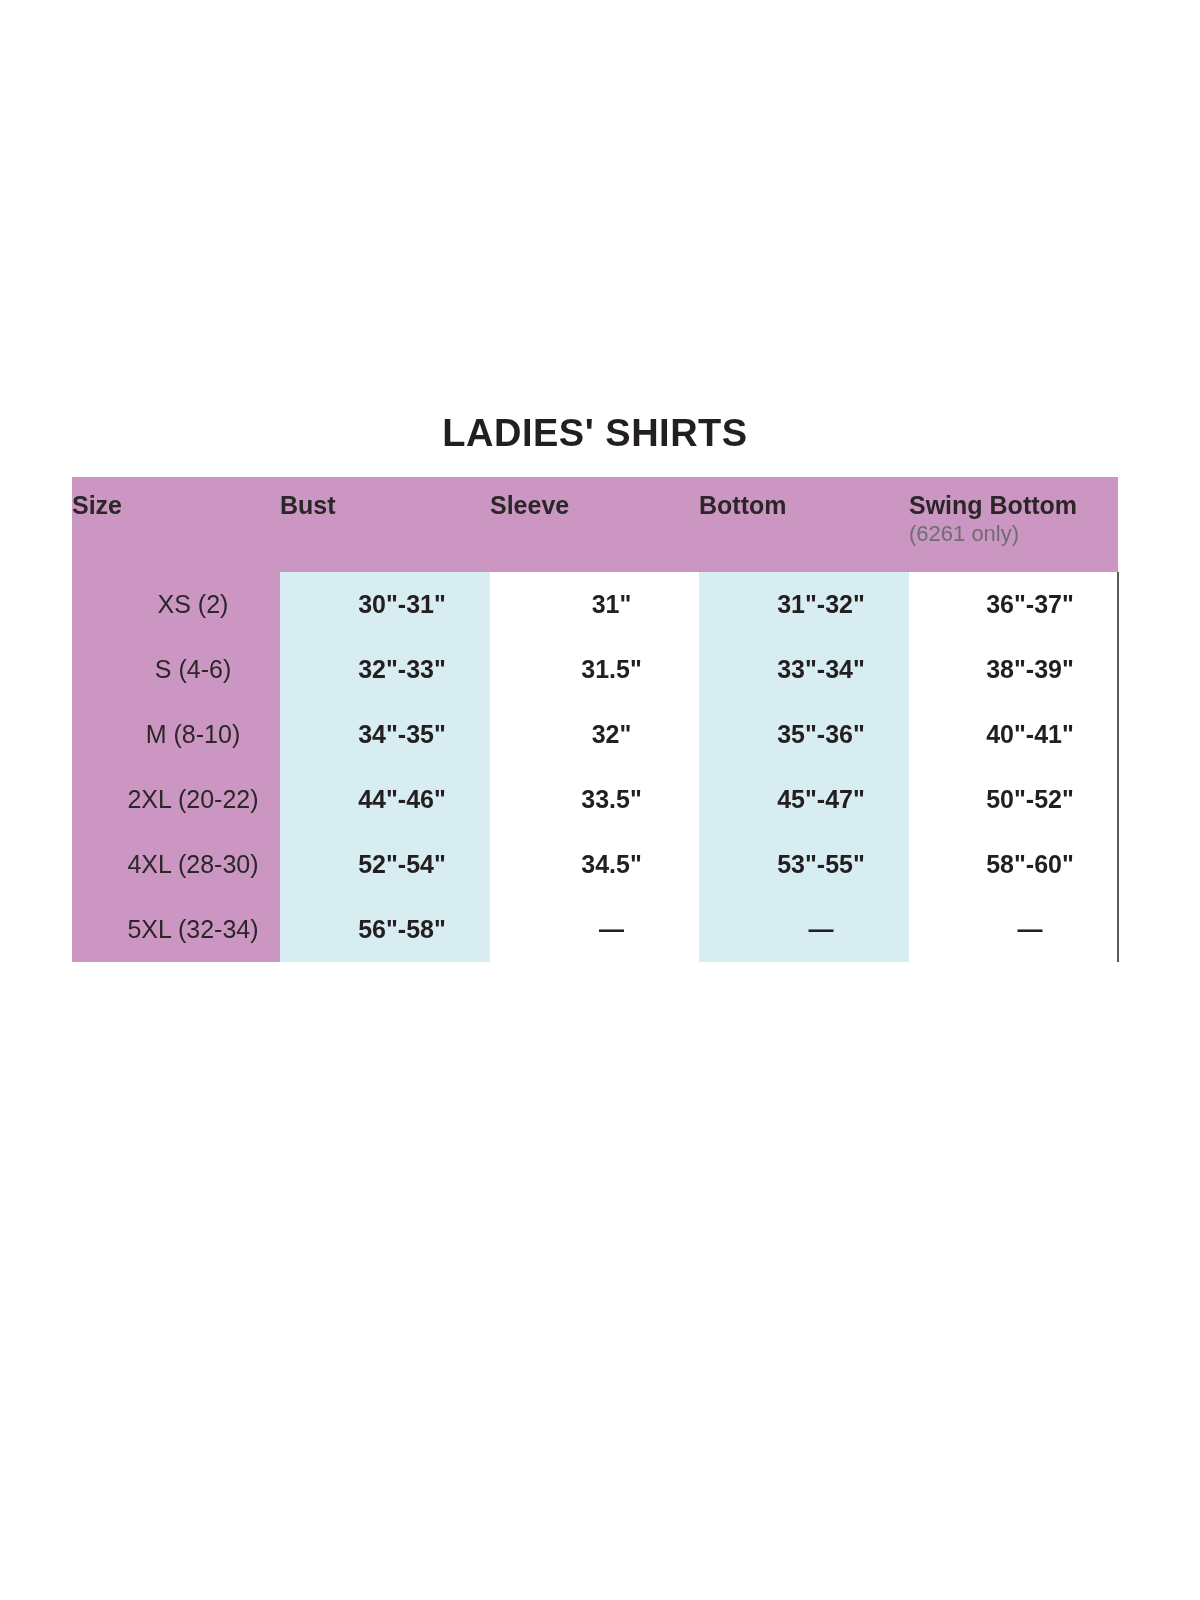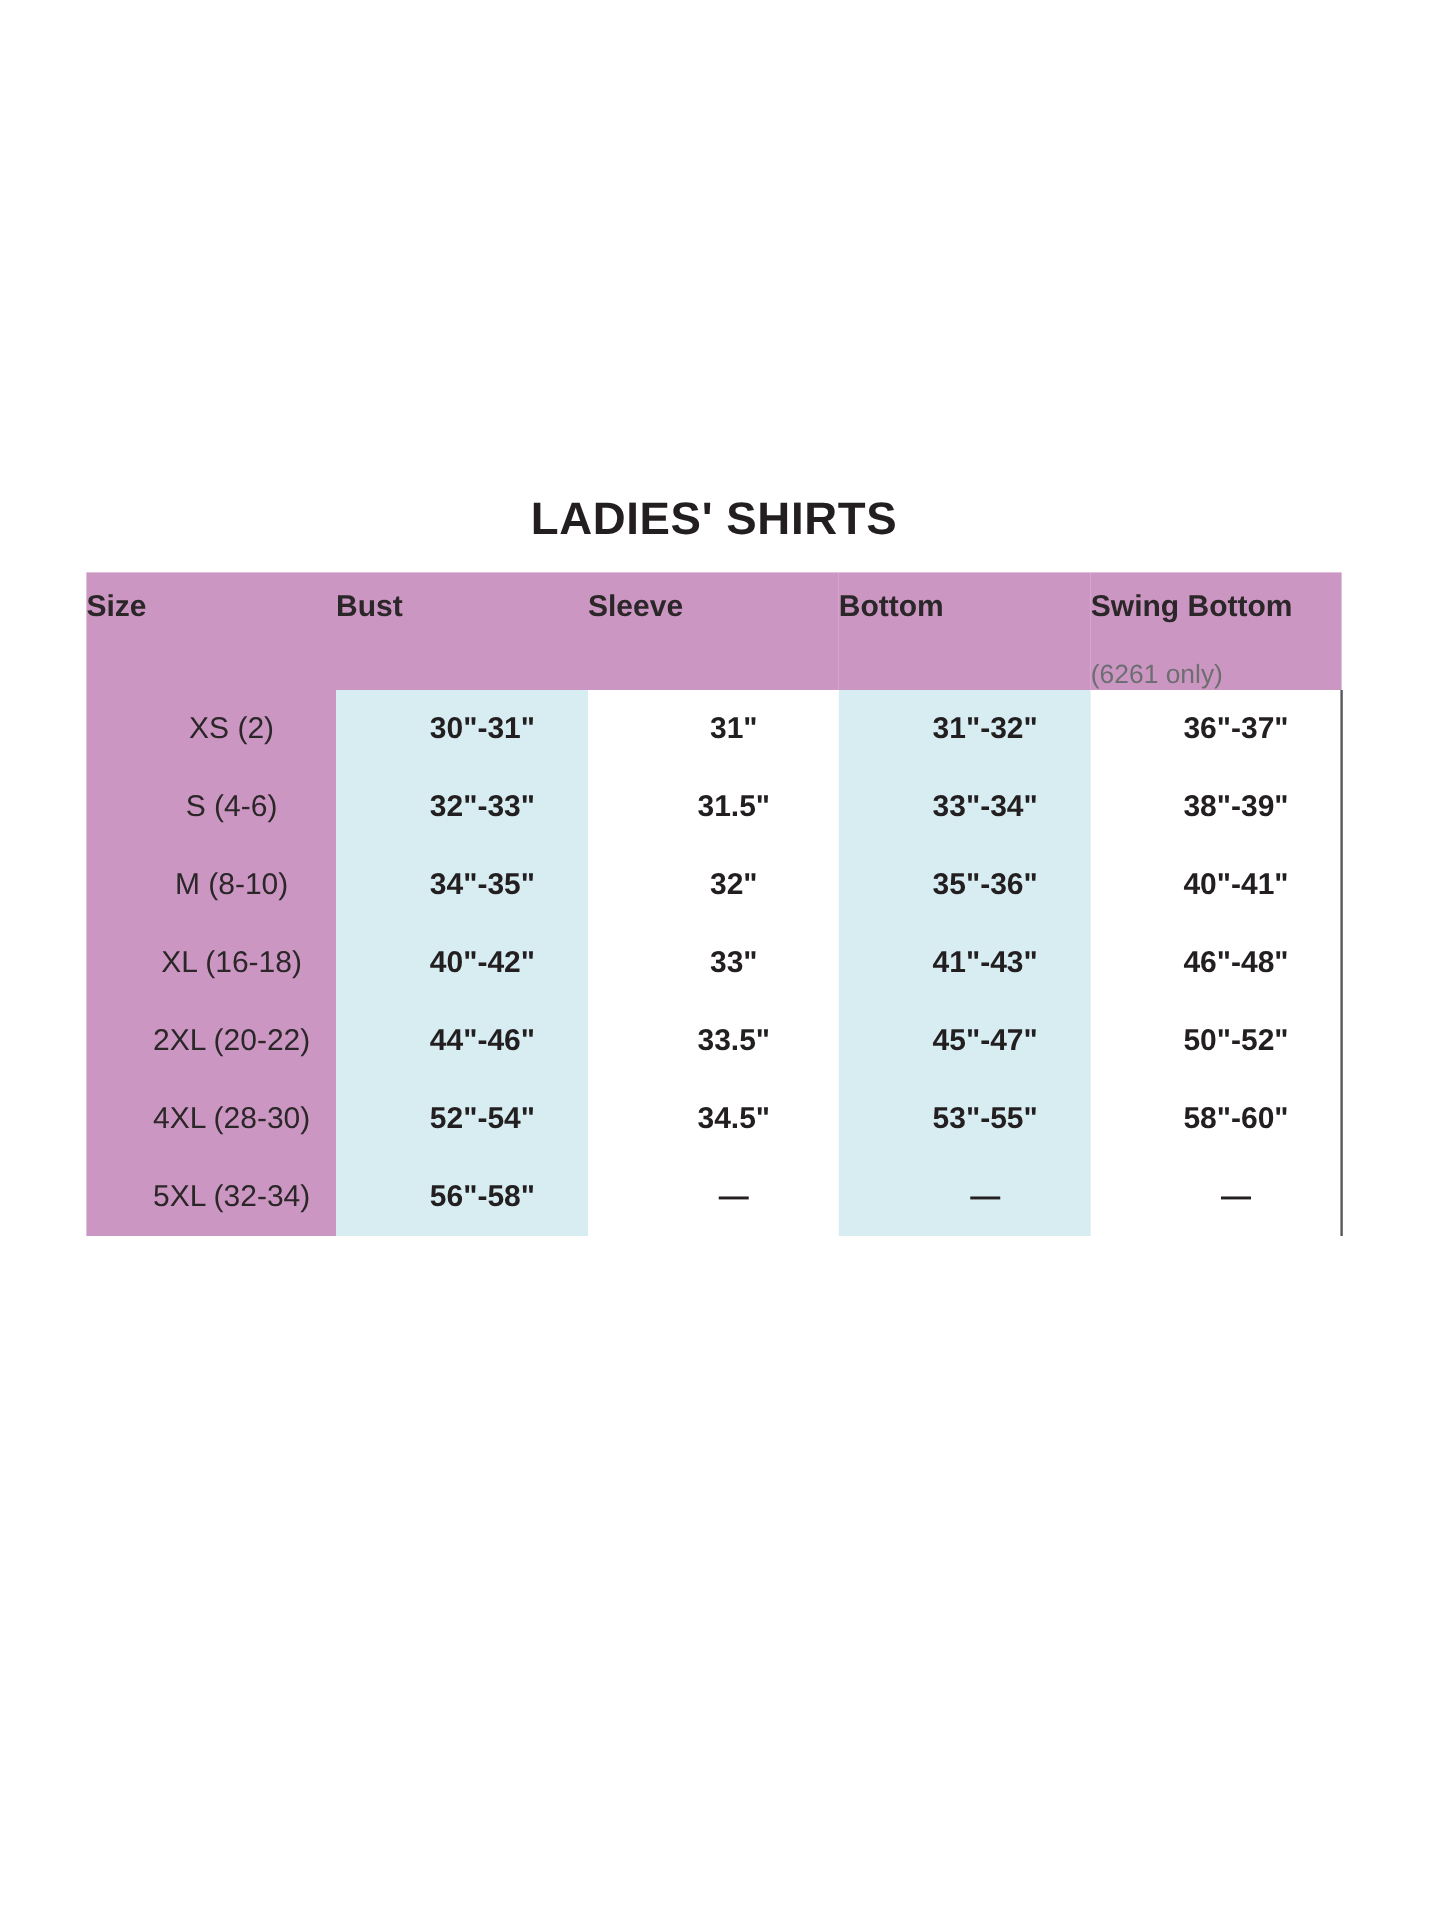--- a/index.html
+++ b/index.html
@@ -54,21 +54,20 @@
     font-weight: bold;
     color: #2b2729;
     line-height: 32px;
   }
   thead th .sublabel {
     display: block;
     font-size: 22px;
     font-weight: normal;
     color: #6d6e71;
     line-height: 26px;
-    margin-top: 28px;
   }
   tbody td {
     height: 63px;
     text-align: center;
     vertical-align: middle;
     font-size: 25px;
     font-weight: bold;
     color: #231f20;
     background: #ffffff;
     padding-left: 35px;
@@ -138,27 +137,20 @@
       <td class="col-swing">38"-39"</td>
     </tr>
           <tr>
       <td class="col-size">M (8-10)</td>
       <td class="col-bust">34"-35"</td>
       <td class="col-sleeve">32"</td>
       <td class="col-bottom">35"-36"</td>
       <td class="col-swing">40"-41"</td>
     </tr>
           <tr>
-      <td class="col-size">XL (16-18)</td>
-      <td class="col-bust">40"-42"</td>
-      <td class="col-sleeve">33"</td>
-      <td class="col-bottom">41"-43"</td>
-      <td class="col-swing">46"-48"</td>
-    </tr>
-          <tr>
       <td class="col-size">2XL (20-22)</td>
       <td class="col-bust">44"-46"</td>
       <td class="col-sleeve">33.5"</td>
       <td class="col-bottom">45"-47"</td>
       <td class="col-swing">50"-52"</td>
     </tr>
           <tr>
       <td class="col-size">4XL (28-30)</td>
       <td class="col-bust">52"-54"</td>
       <td class="col-sleeve">34.5"</td>

